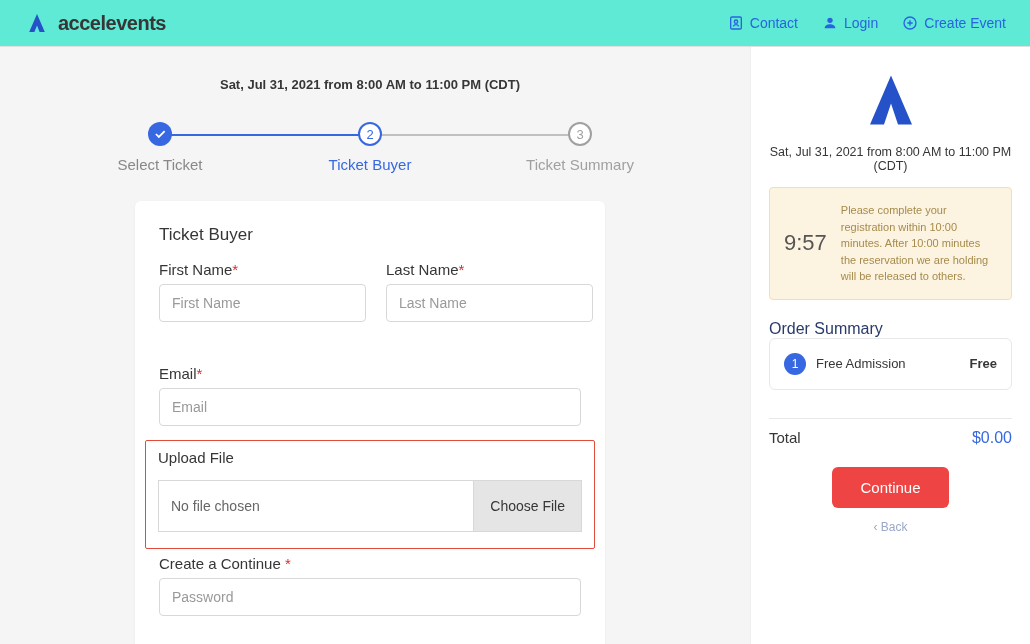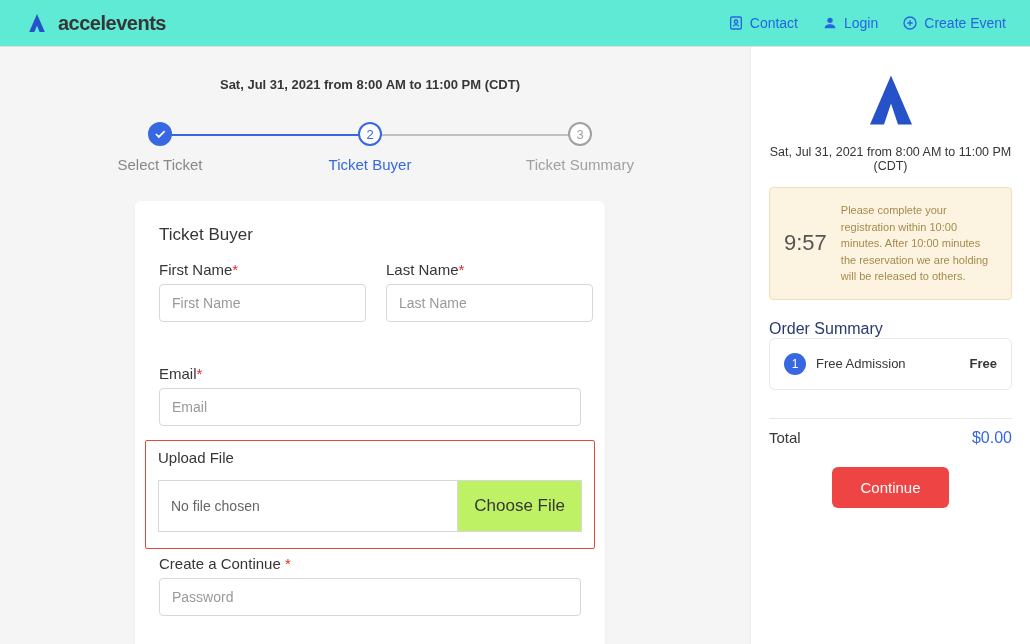--- a/index.html
+++ b/index.html
@@ -74,21 +74,21 @@
     .file-row {
       display: flex; border: 1px solid #d8d8d8; border-radius: 0;
       height: 52px; overflow: hidden; margin-top: 14px;
     }
     .file-placeholder {
       flex: 1; display: flex; align-items: center; padding: 0 12px;
       color: #666; font-size: 14px;
     }
     .file-btn {
       border-left: 1px solid #d8d8d8; padding: 0 16px; display: flex;
-      align-items: center; background: #bef264; cursor: pointer; font-size: 17px;
+      align-items: center; background: #e5e5e5; cursor: pointer; font-size: 14px;
     }
     
     .right-col {
       width: 280px; background: #fff;
       border-left: 1px solid #eee;
       padding: 18px 18px 30px 18px;
       display: flex; flex-direction: column;
     }
     .side-logo { width: 70px; height: 70px; margin: 0 auto 10px auto; }
     .side-date { text-align: center; font-size: 12.5px; margin-bottom: 14px; }
@@ -243,14 +243,18 @@
       <div class="item-name">Free Admission</div>
       <div class="item-price">Free</div>
     </div>
 
     <div class="total-row">
       <div class="total-label">Total</div>
       <div class="total-value">$0.00</div>
     </div>
 
     <button class="continue-btn">Continue</button>
+    <div class="back-link">
+      <span>‹</span>
+      <span>Back</span>
+    </div>
   </div>
 </div>
 
 </body></html>

